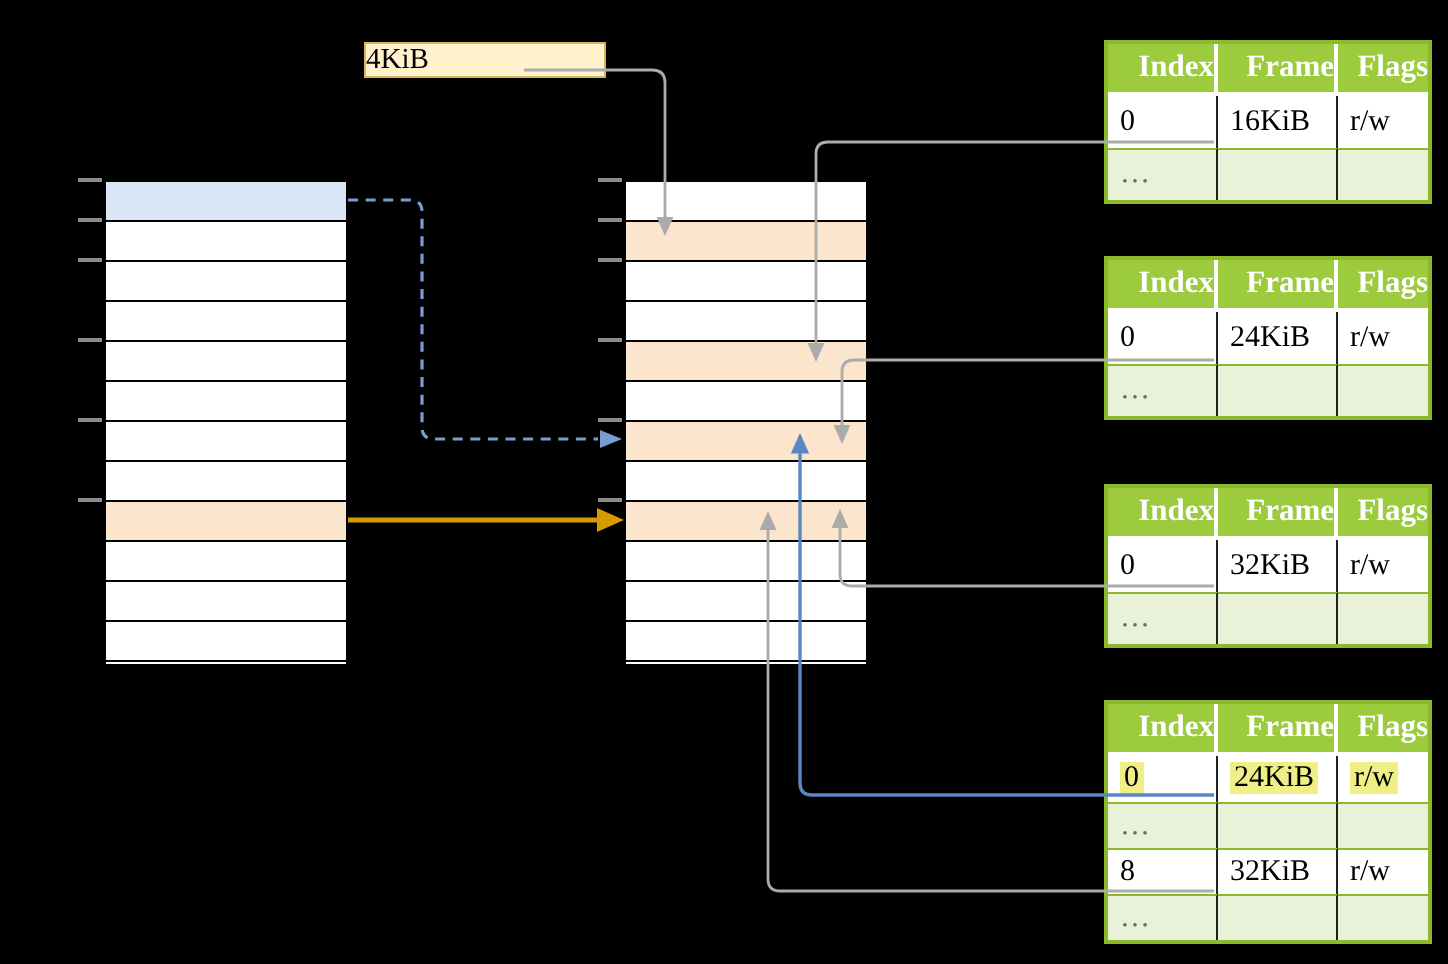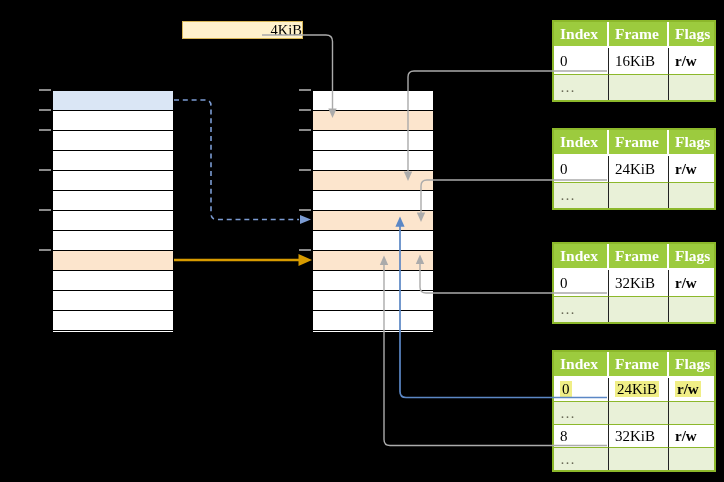--- a/index.html
+++ b/index.html
@@ -10,45 +10,45 @@
     --alt-row:#e9f1d8; --mark:#f0ee86; --ellipsis-text:#6b6b58;
     --gray-line:#ababab; --blue-line:#5b87c5; --dash-blue:#7b9bd2; --orange-arrow:#d79b00;
   }
   html,body{margin:0;padding:0;}
   body{width:724px;height:482px;position:relative;overflow:hidden;background:var(--bg);
        font-family:"Liberation Serif","DejaVu Serif",serif;}
 
   
   .size-label{position:absolute;left:182px;top:21px;width:119px;height:16px;
     background:var(--label-fill);border:1px solid var(--label-border);
-    text-align:right;line-height:16px;font-size:14.5px;color:#000;}
+    text-align:left;line-height:16px;font-size:14.5px;color:#000;}
 
   
   .memcol{position:absolute;top:90px;width:122px;height:243px;box-sizing:border-box;
     border:1.5px solid var(--cell-border);background:var(--cell-white);}
   #left-column{left:52px;}
   #middle-column{left:312px;}
   .mcell{height:20px;box-sizing:border-box;border-bottom:1px solid var(--cell-border);}
   .mcell:last-child{border-bottom:none;}
   .mcell.blue{background:var(--cell-blue);}
   .mcell.orange{background:var(--cell-orange);}
   .tick{position:absolute;left:-14px;width:12px;height:2px;background:var(--tick);}
 
   
   .ptable{position:absolute;left:552px;width:164px;box-sizing:border-box;
     border:2px solid var(--table-border);border-collapse:separate;border-spacing:0;
     background:var(--cell-white);table-layout:fixed;font-size:15px;}
   .ptable col.c-index{width:55px;} .ptable col.c-frame{width:60px;} .ptable col.c-flags{width:45px;}
   .ptable th{background:var(--header-bg);color:var(--header-text);font-weight:bold;
-    text-align:left;font-size:15.5px;height:26px;box-sizing:border-box;
+    text-align:right;font-size:15.5px;height:26px;box-sizing:border-box;
     padding:0 0 0 6px;border-right:2px solid #fff;border-bottom:2px solid #fff;}
   .ptable th:last-child{border-right:none;margin-top:12px;}
   .ptable td{height:26px;box-sizing:border-box;padding:0 0 0 6px;color:#000;
     border-right:1px solid #222;vertical-align:middle;}
-  .ptable td:last-child{border-right:none;font-weight:bold;}
+  .ptable td:last-child{border-right:none;}
   .ptable tbody tr + tr td{border-top:1px solid var(--table-border);}
   .ptable tr.alt td{background:var(--alt-row);color:var(--ellipsis-text);}
   .ptable.compact td{height:23px;}
   .mark{background:var(--mark);padding:0 2px;}
 
   
   svg.overlay{position:absolute;left:0;top:0;z-index:5;pointer-events:none;}
   .l-gray{stroke:var(--gray-line);stroke-width:1.4;fill:none;}
   .h-gray{fill:var(--gray-line);stroke:none;}
   .l-blue{stroke:var(--blue-line);stroke-width:1.7;fill:none;}

